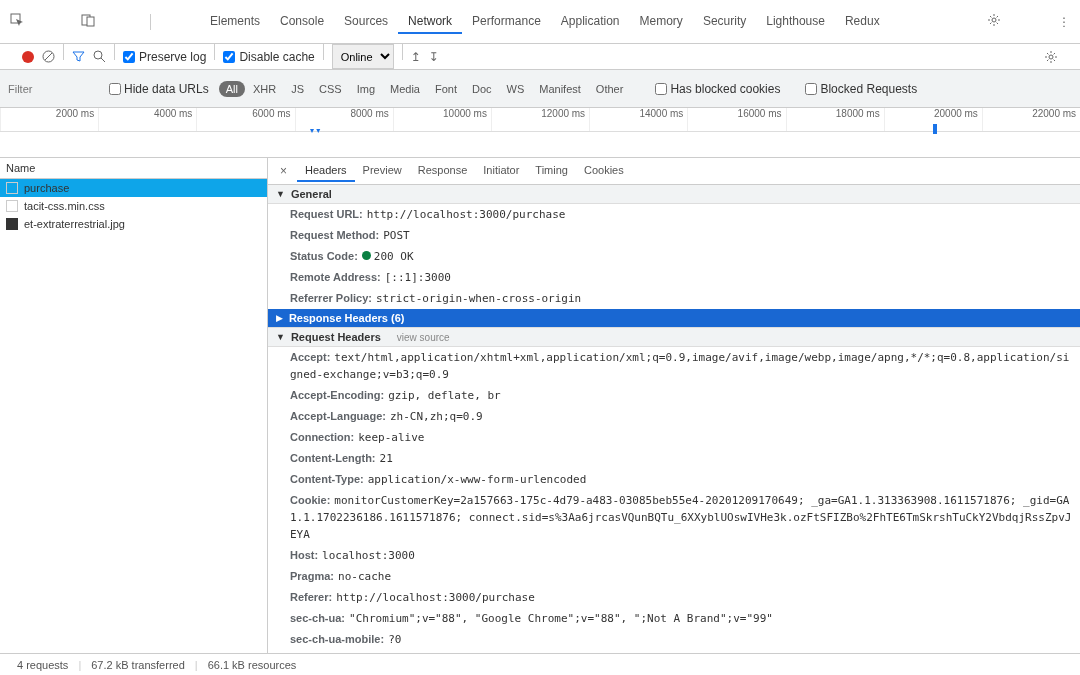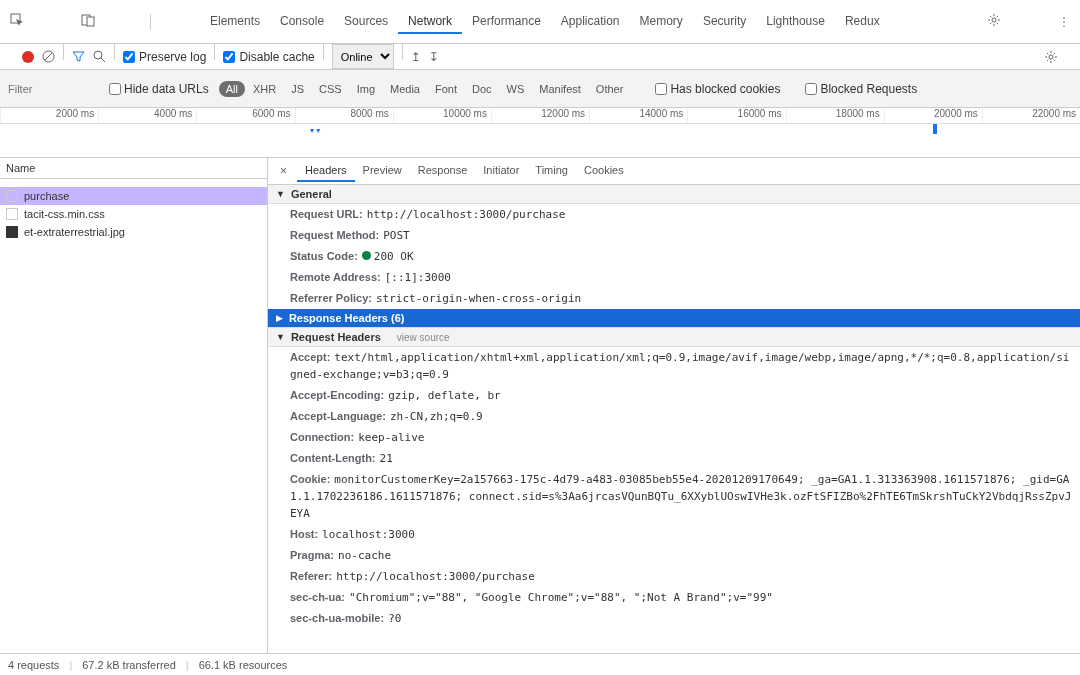--- a/index.html
+++ b/index.html
@@ -14,47 +14,47 @@
 .toolbar .iconbtn { color: #666; cursor: pointer; display:flex; align-items:center; }
 .toolbar .sep { width: 1px; height: 16px; background: #ccc; }
 .toolbar label { display: flex; align-items: center; gap: 4px; color: #333; }
 .toolbar select { border: 1px solid #ccc; font-size: 11px; padding: 1px 4px; }
 .filterbar { display: flex; align-items: center; height: 38px; border-bottom: 1px solid #ccc; background: #f1f3f4; padding: 0 4px; gap: 10px; }
 .filterbar input.filter { border: none; background: transparent; width: 80px; font-size: 11px; padding: 2px 4px; outline: none; }
 .filterbar .chk { display: flex; align-items: center; gap: 3px; margin-left: 15px; color: #333; }
 .filterbar .pill { padding: 2px 7px; border-radius: 9px; font-size: 11px; color: #555; cursor: pointer; }
 .filterbar .pill.active { background: #6e6e6e; color: #fff; }
 .timeline { height: 50px; border-bottom: 1px solid #ccc; position: relative; }
-.timeline .ticks { display: flex; height: 16px; border-bottom: 1px solid #ddd; font-size: 10px; color: #666; }
+.timeline .ticks { display: flex; height: 24px; border-bottom: 1px solid #ddd; font-size: 10px; color: #666; }
 .timeline .ticks span { flex: 1; text-align: right; padding-right: 4px; border-left: 1px solid #eee; }
 .timeline .marker-a { position: absolute; top: 18px; left: 310px; font-size: 8px; color: #1a73e8; }
 .timeline .marker-b { position: absolute; top: 16px; left: 933px; width: 4px; height: 10px; background: #1a73e8; }
 .main { flex: 1; display: flex; overflow: hidden; }
-.left { width: 268px; border-right: 1px solid #ccc; display: flex; flex-direction: column; gap: 8px; }
+.left { width: 268px; border-right: 1px solid #ccc; display: flex; flex-direction: column; }
 .left .namehdr { border-bottom: 1px solid #ccc; padding: 4px 6px; font-size: 11px; color: #333; }
 .left .row { display: flex; align-items: center; gap: 6px; padding: 3px 6px; font-size: 11px; color: #333; cursor: pointer; }
 .left .row .fi { width: 12px; height: 12px; border: 1px solid #ccc; }
 .left .row .fi.img { background: #333; border-color: #333; }
-.left .row.sel { background: #c4b5fd; }
+.left .row.sel { background: #0ea5e9; }
 .right { flex: 1; display: flex; flex-direction: column; overflow: hidden; }
 .detail-tabs { display: flex; align-items: center; height: 27px; border-bottom: 1px solid #ccc; padding: 0 4px; gap: 2px; }
 .detail-tabs .close { padding: 2px 8px; color: #666; cursor: pointer; }
 .detail-tabs .dtab { padding: 4px 8px; font-size: 11px; color: #555; cursor: pointer; }
 .detail-tabs .dtab.active { color: #333; border-bottom: 2px solid #1a73e8; }
 .detail-body { flex: 1; overflow-y: auto; font-size: 11px; }
 .section-hdr { display: flex; align-items: center; gap: 6px; padding: 3px 8px; background: #f1f3f4; border-bottom: 1px solid #ddd; cursor: pointer; }
 .section-hdr.sel { background: #1967d2; color: #fff; }
 .section-hdr .tri { font-size: 9px; }
 .section-hdr .title { font-weight: 600; }
 .section-hdr .vs { color: #888; font-size: 10px; margin-left: 10px; cursor: pointer; }
 .kv { padding: 2px 8px 2px 22px; display: block; line-height: 16px; }
 .kv .k { font-weight: 600; color: #5f6368; }
 .kv .v { font-family: Menlo, Consolas, monospace; color: #333; margin-left: 4px; word-break: break-all; }
 .kv .status-dot { display: inline-block; width: 9px; height: 9px; border-radius: 50%; background: #0b8043; margin-right: 3px; }
-.statusbar { height: 22px; border-top: 1px solid #ccc; display: flex; align-items: center; padding: 0 8px; gap: 10px; font-size: 11px; color: #555; }
+.statusbar { height: 22px; border-top: 1px solid #ccc; display: flex; align-items: center; padding: 0 17px; gap: 10px; font-size: 11px; color: #555; }
 .statusbar .ssep { color: #ccc; }
 input[type="checkbox"] { width: 12px; height: 12px; }
 </style>
 </head>
 <body>
 
 <div class="topbar">
   <span class="iconbtn"><svg width="14" height="14" viewBox="0 0 14 14">
         <rect x="1" y="1" width="9" height="9" fill="none" stroke="#666"></rect>
         <path d="M6 6 L13 9 L10 10 L9 13 Z" fill="#666"></path>
@@ -227,20 +227,21 @@
           <span class="tri">▼</span>
           <span class="title">Request Headers</span>
           <span class="vs">view source</span>
         </div>
       <div id="reqhdr-kv">
           <div class="kv"><span class="k">Accept:</span><span class="v">text/html,application/xhtml+xml,application/xml;q=0.9,image/avif,image/webp,image/apng,*/*;q=0.8,application/signed-exchange;v=b3;q=0.9</span></div>
           <div class="kv"><span class="k">Accept-Encoding:</span><span class="v">gzip, deflate, br</span></div>
           <div class="kv"><span class="k">Accept-Language:</span><span class="v">zh-CN,zh;q=0.9</span></div>
           <div class="kv"><span class="k">Connection:</span><span class="v">keep-alive</span></div>
           <div class="kv"><span class="k">Content-Length:</span><span class="v">21</span></div>
+          <div class="kv"><span class="k">Content-Type:</span><span class="v">application/x-www-form-urlencoded</span></div>
           <div class="kv"><span class="k">Cookie:</span><span class="v">monitorCustomerKey=2a157663-175c-4d79-a483-03085beb55e4-20201209170649; _ga=GA1.1.313363908.1611571876; _gid=GA1.1.1702236186.1611571876; connect.sid=s%3Aa6jrcasVQunBQTu_6XXyblUOswIVHe3k.ozFtSFIZBo%2FhTE6TmSkrshTuCkY2VbdqjRssZpvJEYA</span></div>
           <div class="kv"><span class="k">Host:</span><span class="v">localhost:3000</span></div>
           <div class="kv"><span class="k">Pragma:</span><span class="v">no-cache</span></div>
           <div class="kv"><span class="k">Referer:</span><span class="v">http://localhost:3000/purchase</span></div>
           <div class="kv"><span class="k">sec-ch-ua:</span><span class="v">"Chromium";v="88", "Google Chrome";v="88", ";Not A Brand";v="99"</span></div>
           <div class="kv"><span class="k">sec-ch-ua-mobile:</span><span class="v">?0</span></div>
         </div>
 
     </div>
   </div>

